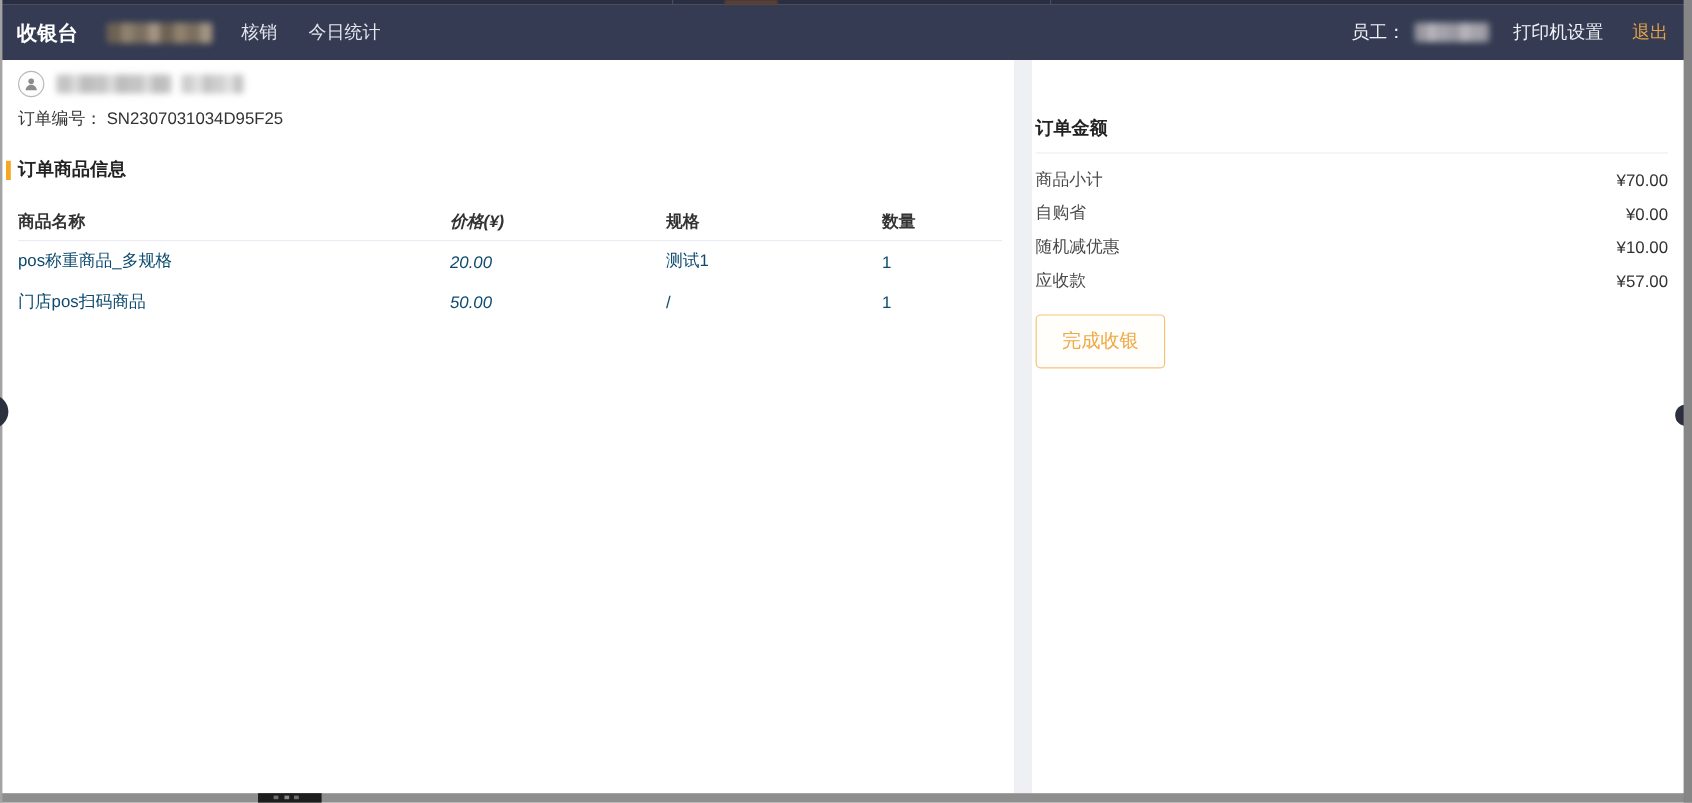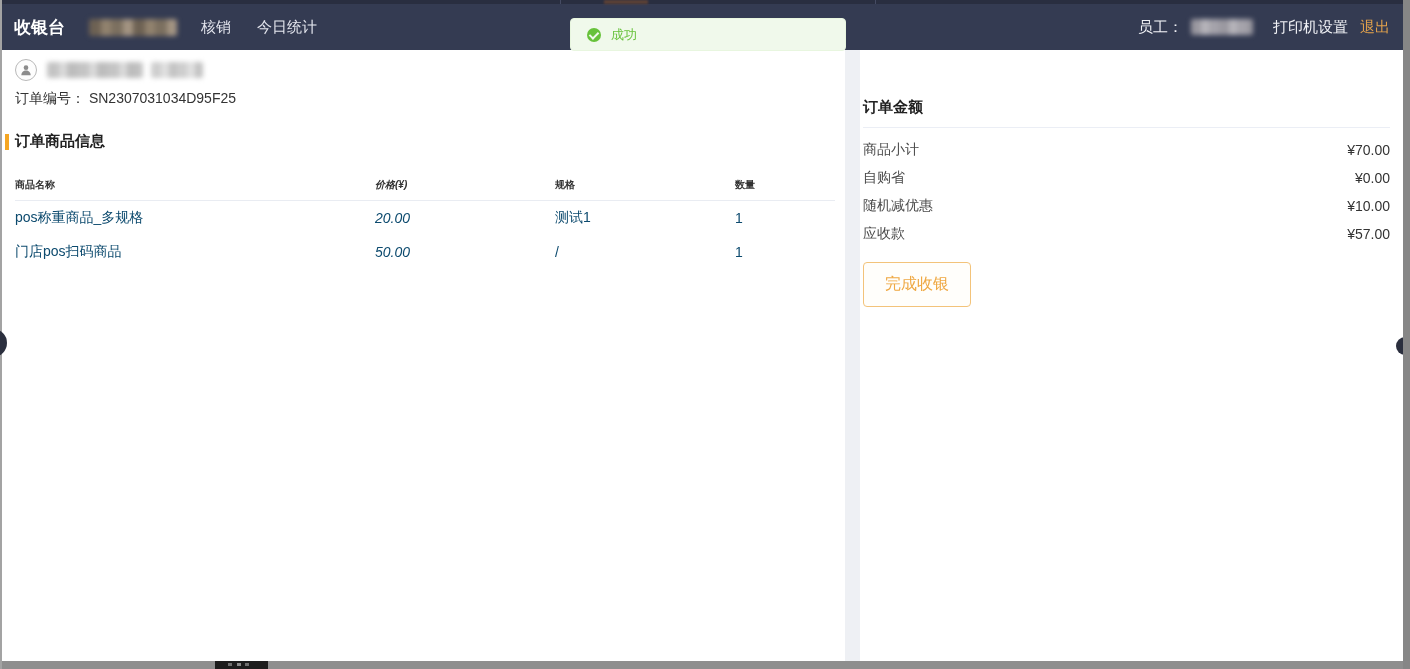--- a/index.html
+++ b/index.html
@@ -28,21 +28,21 @@
       display:flex; align-items:center; padding:2px 14px; z-index:20; }
   .nav-title { color:#ffffff; font-size:17px; font-weight:bold; margin-right:24px; }
   .blur-chip { border-radius:2px; filter:blur(2.5px); }
   .store-blur { width:88px; height:17px; margin-right:24px;
       background:repeating-linear-gradient(90deg,#6e6254 0 12px,#91826e 12px 22px,#7c7060 22px 34px,#a39482 34px 44px); }
   .nav-item { color:#e4e6ee; font-size:15px; margin-right:26px; cursor:pointer; }
   .nav-spacer { flex:1; }
   .employee-label { color:#f1f2f6; font-size:15px; }
   .employee-blur { width:62px; height:16px; margin:0 20px 0 8px;
       background:repeating-linear-gradient(90deg,#9a98a0 0 10px,#b6b4ba 10px 18px,#a5a3ab 18px 28px); }
-  .printer { color:#f1f2f6; font-size:15px; margin-right:12px; cursor:pointer; }
+  .printer { color:#f1f2f6; font-size:15px; margin-right:24px; cursor:pointer; }
   .logout { color:#e2a24c; font-size:15px; margin-right:6px; cursor:pointer;font-family:Liberation Serif, serif; }
 
   
   .toast { position:absolute; left:570px; top:18px; width:276px; height:33px; background:#f0f9eb;
       border:1px solid #e8f6df; border-radius:4px; display:flex; align-items:center;
       padding-left:16px; z-index:35; }
   .toast-icon { width:14px; height:14px; border-radius:50%; background:#67c23a; position:relative; flex:0 0 14px; }
   .toast-icon::after { content:""; position:absolute; left:4px; top:2.5px; width:4px; height:7px;
       border:solid #f0f9eb; border-width:0 2px 2px 0; transform:rotate(45deg); }
   .toast-text { color:#67c23a; font-size:13px; margin-left:10px; }
@@ -61,21 +61,21 @@
       background:repeating-linear-gradient(90deg,#c4c4c4 0 12px,#dadada 12px 20px,#bdbdbd 20px 30px); }
   .name-blur2 { width:52px; height:16px; margin-left:8px;
       background:repeating-linear-gradient(90deg,#cecece 0 10px,#e0e0e0 10px 18px,#c3c3c3 18px 26px); }
   .order-line { margin:6px 0 0 13px; font-size:14px; color:#333; line-height:20px; }
   .section-title { display:flex; align-items:center; margin:24px 0 0 3px; }
   .section-bar { width:4px; height:16px; background:#f5a623; }
   .section-text { font-size:15px; font-weight:bold; color:#222; margin-left:6px; }
 
   .goods-table { margin:18px 0 0 13px; width:820px; }
   .t-row { display:flex; align-items:center; }
-  .t-head { height:32px; border-bottom:1px solid #e9ecf2; font-weight:bold; color:#333; font-size:10px; }
+  .t-head { height:32px; border-bottom:1px solid #e9ecf2; font-weight:bold; color:#333; font-size:14px; }
   .t-body { height:34px; color:#0c4a6e; font-size:14px; }
   .c-name { width:360px; } .c-price { width:180px;font-style:italic; } .c-spec { width:180px; } .c-qty { width:100px; }
 
   
   .sum-title { font-size:15px; font-weight:bold; color:#222; }
   .sum-divider { height:1px; background:#ebeef5; margin-top:10px; }
   .sum-row { display:flex; justify-content:space-between; align-items:center; height:28px; }
   .sum-rows { margin-top:8px; }
   .sum-label { font-size:14px; color:#4a4a4a; }
   .sum-value { font-size:14px; color:#333; }
@@ -105,24 +105,20 @@
     <span class="blur-chip store-blur"></span>
     <span class="nav-item">核销</span>
     <span class="nav-item">今日统计</span>
     <span class="nav-spacer"></span>
     <span class="employee-label">员工：</span>
     <span class="blur-chip employee-blur"></span>
     <span class="printer">打印机设置</span>
     <span class="logout">退出</span>
   </div>
 
-  <div class="toast">
-    <span class="toast-icon"></span>
-    <span class="toast-text">成功</span>
-  </div>
 
   <div class="left-panel">
     <div class="customer-row">
       <span class="avatar">
         <svg width="14" height="14" viewBox="0 0 24 24" fill="#8c8c8c">
           <circle cx="12" cy="8" r="4"></circle>
           <path d="M4 21c0-4.4 3.6-8 8-8s8 3.6 8 8z"></path>
         </svg>
       </span>
       <span class="blur-chip name-blur"></span>

